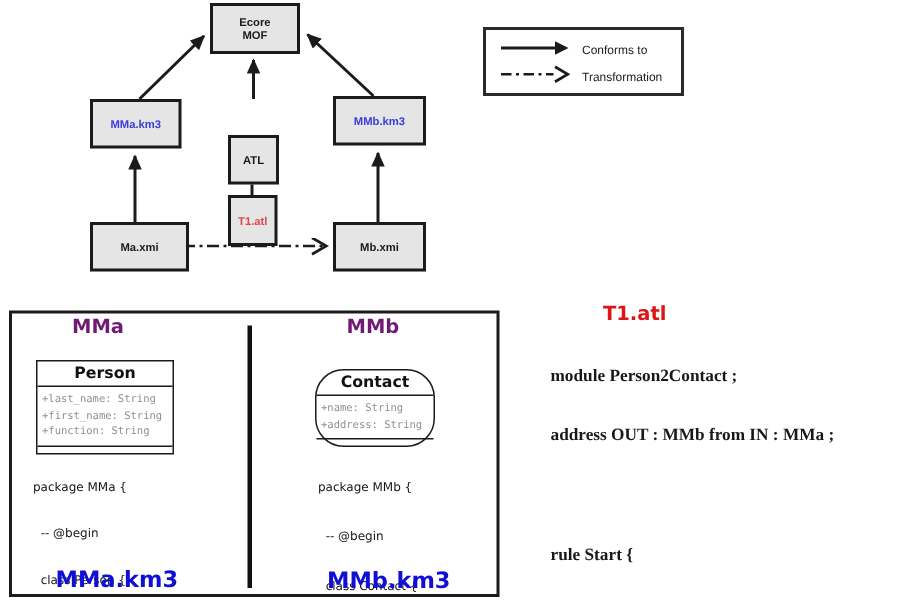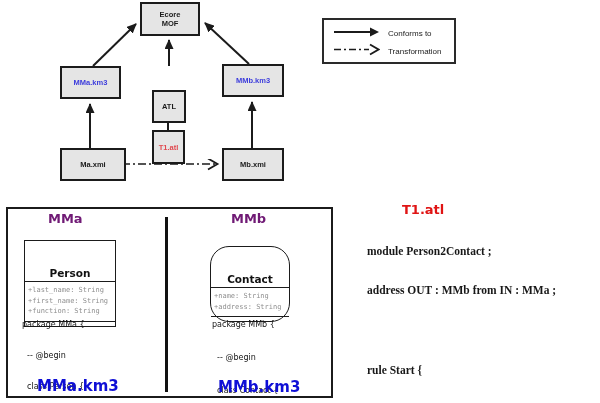--- a/index.html
+++ b/index.html
@@ -42,21 +42,20 @@
     position:absolute;font-size:13px;font-weight:bold;color:#701a75;
     font-family:"DejaVu Sans",sans-serif;
   }
   .uml-class{
     position:absolute;border:1.5px solid #1b1b1b;background:#fff;box-sizing:border-box;
   }
   .uml-head{
     border-bottom:1.5px solid #1b1b1b;text-align:center;
     font-weight:bold;font-size:10.5px;padding:2px 0 2px 0;color:#111;
     font-family:"DejaVu Sans",sans-serif;
-    margin-top:24px;
   }
   .uml-attrs{
     border-bottom:1.5px solid #1b1b1b;padding:3px 3px 4px 3px;
     font-family:"DejaVu Sans Mono",monospace;font-size:7px;line-height:10.5px;
     color:#8f8f8f;
   }
   .uml-foot{height:4px;}
   .km3-code{
     position:absolute;font-family:"DejaVu Sans",sans-serif;font-size:8px;
     line-height:10.4px;color:#141414;white-space:pre;

